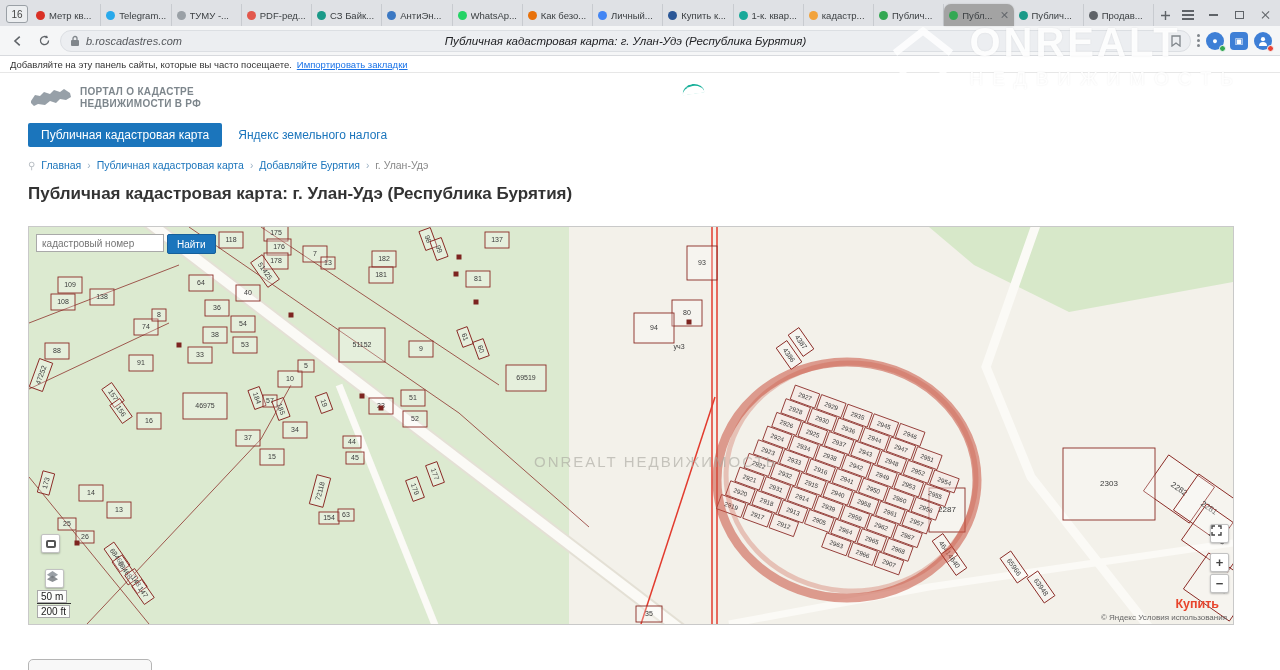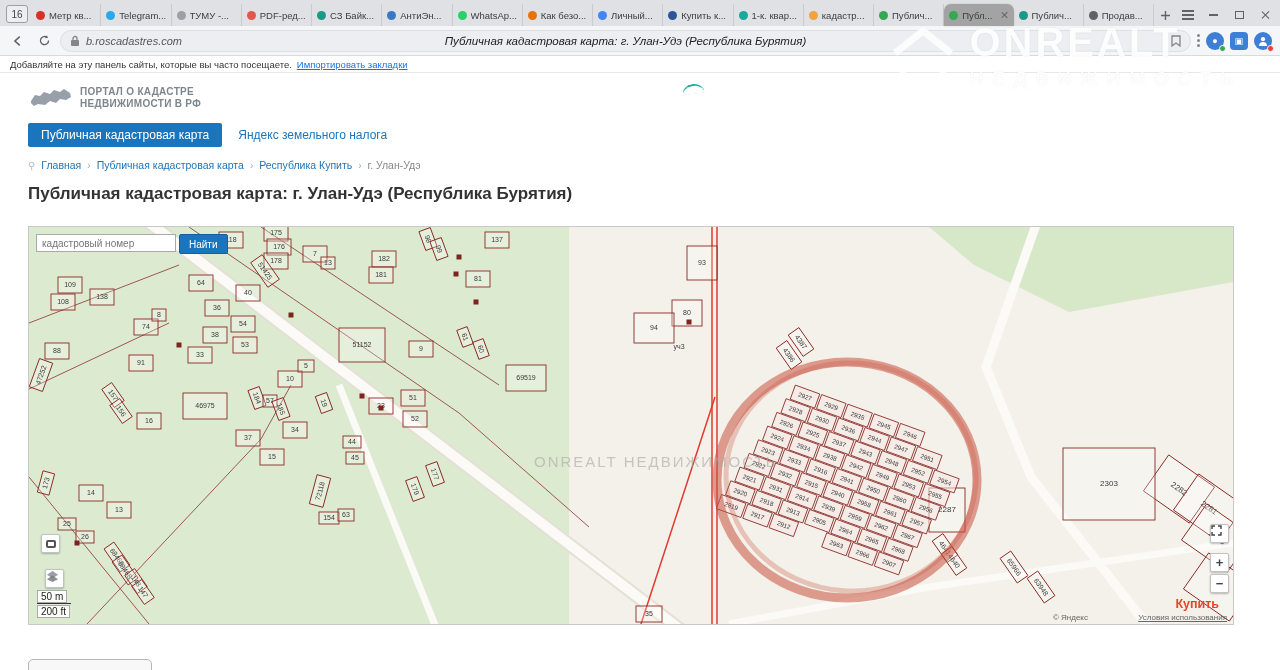--- a/index.html
+++ b/index.html
@@ -64,21 +64,21 @@
   .sep { color:#9ab0c4; font-size:10px; }
   .pin { color:#b6bcc2; font-size:10px; }
 
   h1 { margin:13px 0 0 28px; font-size:17px; color:#333; height:20px; }
 
   
   .map-wrap { position:relative; margin:22px 0 0 28px; width:1206px; height:399px; border:1px solid #c9c9c9;
               background:#f4f2ec; overflow:hidden; }
   .map-wrap svg { position:absolute; left:0; top:0; font-family:"Liberation Sans",sans-serif; }
   .map-search { position:absolute; top:7px; left:7px; display:flex; gap:3px; z-index:5; }
-  .map-search input { width:140px; height:18px; font-size:10px; padding:0 5px; border:1px solid #a9a9a9; }
+  .map-search input { width:128px; height:18px; font-size:10px; padding:0 5px; border:1px solid #a9a9a9; }
   .map-search button { background:#1b75bc; color:#fff; border:1px solid #155f9a; font-size:10px; height:20px;
                        padding:0 9px; border-radius:2px; cursor:pointer; }
   .filter-box { position:absolute; top:33px; left:3px; z-index:5; background:#fff; border:1px solid #bbb;
                 padding:2px 5px; font-size:10px; color:#333; display:flex; align-items:center; gap:4px; }
   .filter-box select { font-size:10px; height:16px; width:112px; border:1px solid #999; background:#fff; }
 
   .sq-btn { position:absolute; width:19px; height:19px; background:#fff; border:1px solid #c2c2c2; border-radius:2px;
             box-shadow:0 1px 2px rgba(0,0,0,.25); display:flex; align-items:center; justify-content:center;
             z-index:5; cursor:pointer; font-size:13px; color:#444; }
   .btn-full { right:4px; top:297px; }
@@ -87,21 +87,21 @@
   .btn-type { left:12px; top:307px; }
   .btn-type i { width:10px; height:8px; border:2px solid #555; border-radius:2px; display:block; }
   .btn-layers { left:16px; top:342px; }
 
   .scale { position:absolute; left:8px; bottom:6px; z-index:5; font-size:10px; color:#222; }
   .scale .sbox { background:rgba(255,255,255,.9); border:1px solid #aaa; padding:0 3px; margin-top:1px; width:max-content; }
   .scale .sline { height:1px; background:#333; width:34px; }
 
   .brand { position:absolute; right:14px; bottom:13px; z-index:5; color:#e8442c; font-size:12.5px; font-weight:bold; }
   .attr { position:absolute; right:6px; bottom:2px; z-index:5; font-size:8px; color:#666; }
-  .attr a { color:#666; text-decoration:underline; cursor:pointer;margin-left:48px; }
+  .attr a { color:#666; cursor:pointer; }
 
   
   .watermark { position:absolute; right:38px; top:22px; z-index:60; pointer-events:none; display:flex; gap:14px;
                align-items:center; color:rgba(255,255,255,.92); text-shadow:0 0 2px rgba(0,0,0,.08);justify-content:space-between; }
   .wm-house { opacity:.92; }
   .wm-l1 { font-size:40px; font-weight:bold; letter-spacing:3px; line-height:40px; }
   .wm-l2 { font-size:19px; letter-spacing:9px; margin-top:6px; }
 
   .below { position:relative; height:45px; }
   .stub-btn { position:absolute; left:28px; bottom:-3px; width:124px; height:14px; background:#f8f8f8;
@@ -261,21 +261,21 @@
   <button class="nav-active">Публичная кадастровая карта</button>
   <a class="nav-link">Яндекс земельного налога</a>
 </div>
 
 <div class="breadcrumb">
   <span class="pin">⚲</span>
 <span class="crumb">Главная</span>
     <span class="sep">›</span>
     <span class="crumb">Публичная кадастровая карта</span>
     <span class="sep">›</span>
-    <span class="crumb">Республика Купить</span>
+    <span class="crumb">Добавляйте Бурятия</span>
     <span class="sep">›</span>
     <span class="crumb last">г. Улан-Удэ</span>
   </div>
 
 <h1>Публичная кадастровая карта: г. Улан-Удэ (Республика Бурятия)</h1>
 
 <div class="map-wrap">
   <svg id="map-svg" width="1204" height="397" viewBox="0 0 1204 397">
     <rect width="1204" height="397" fill="#dcead0"></rect>
     <rect x="540" width="664" height="397" fill="#f3f1ea"></rect>

